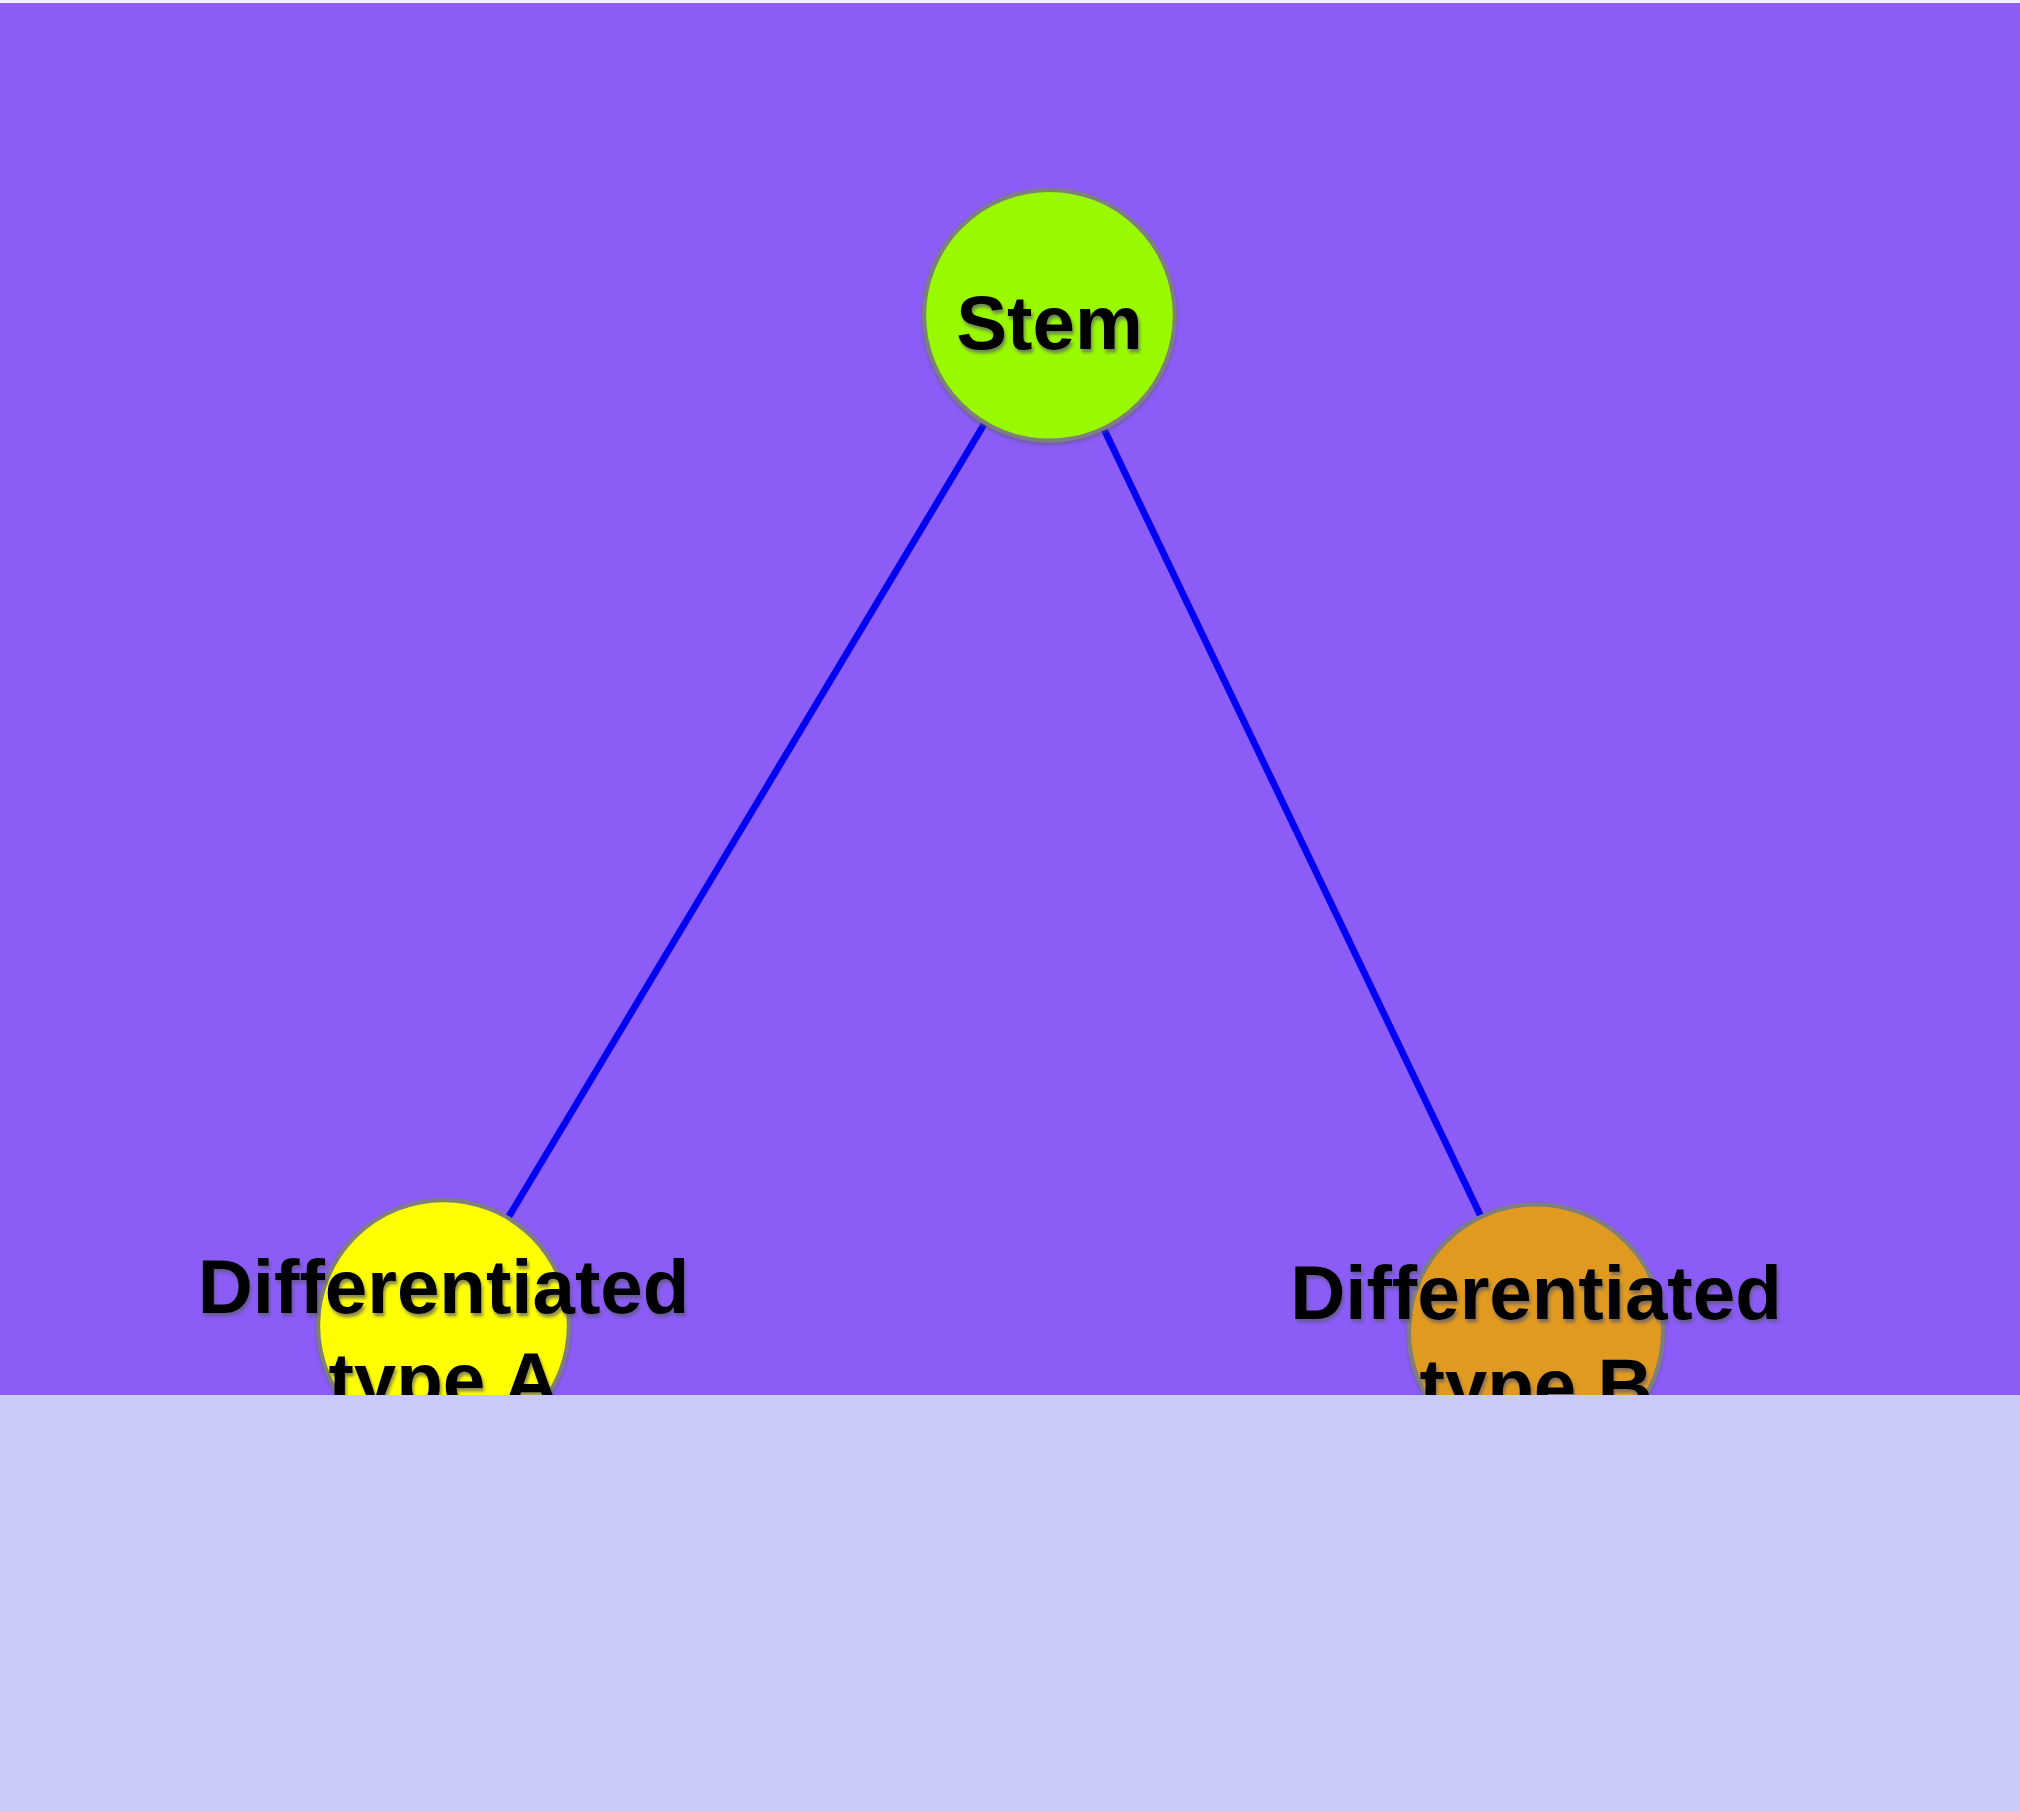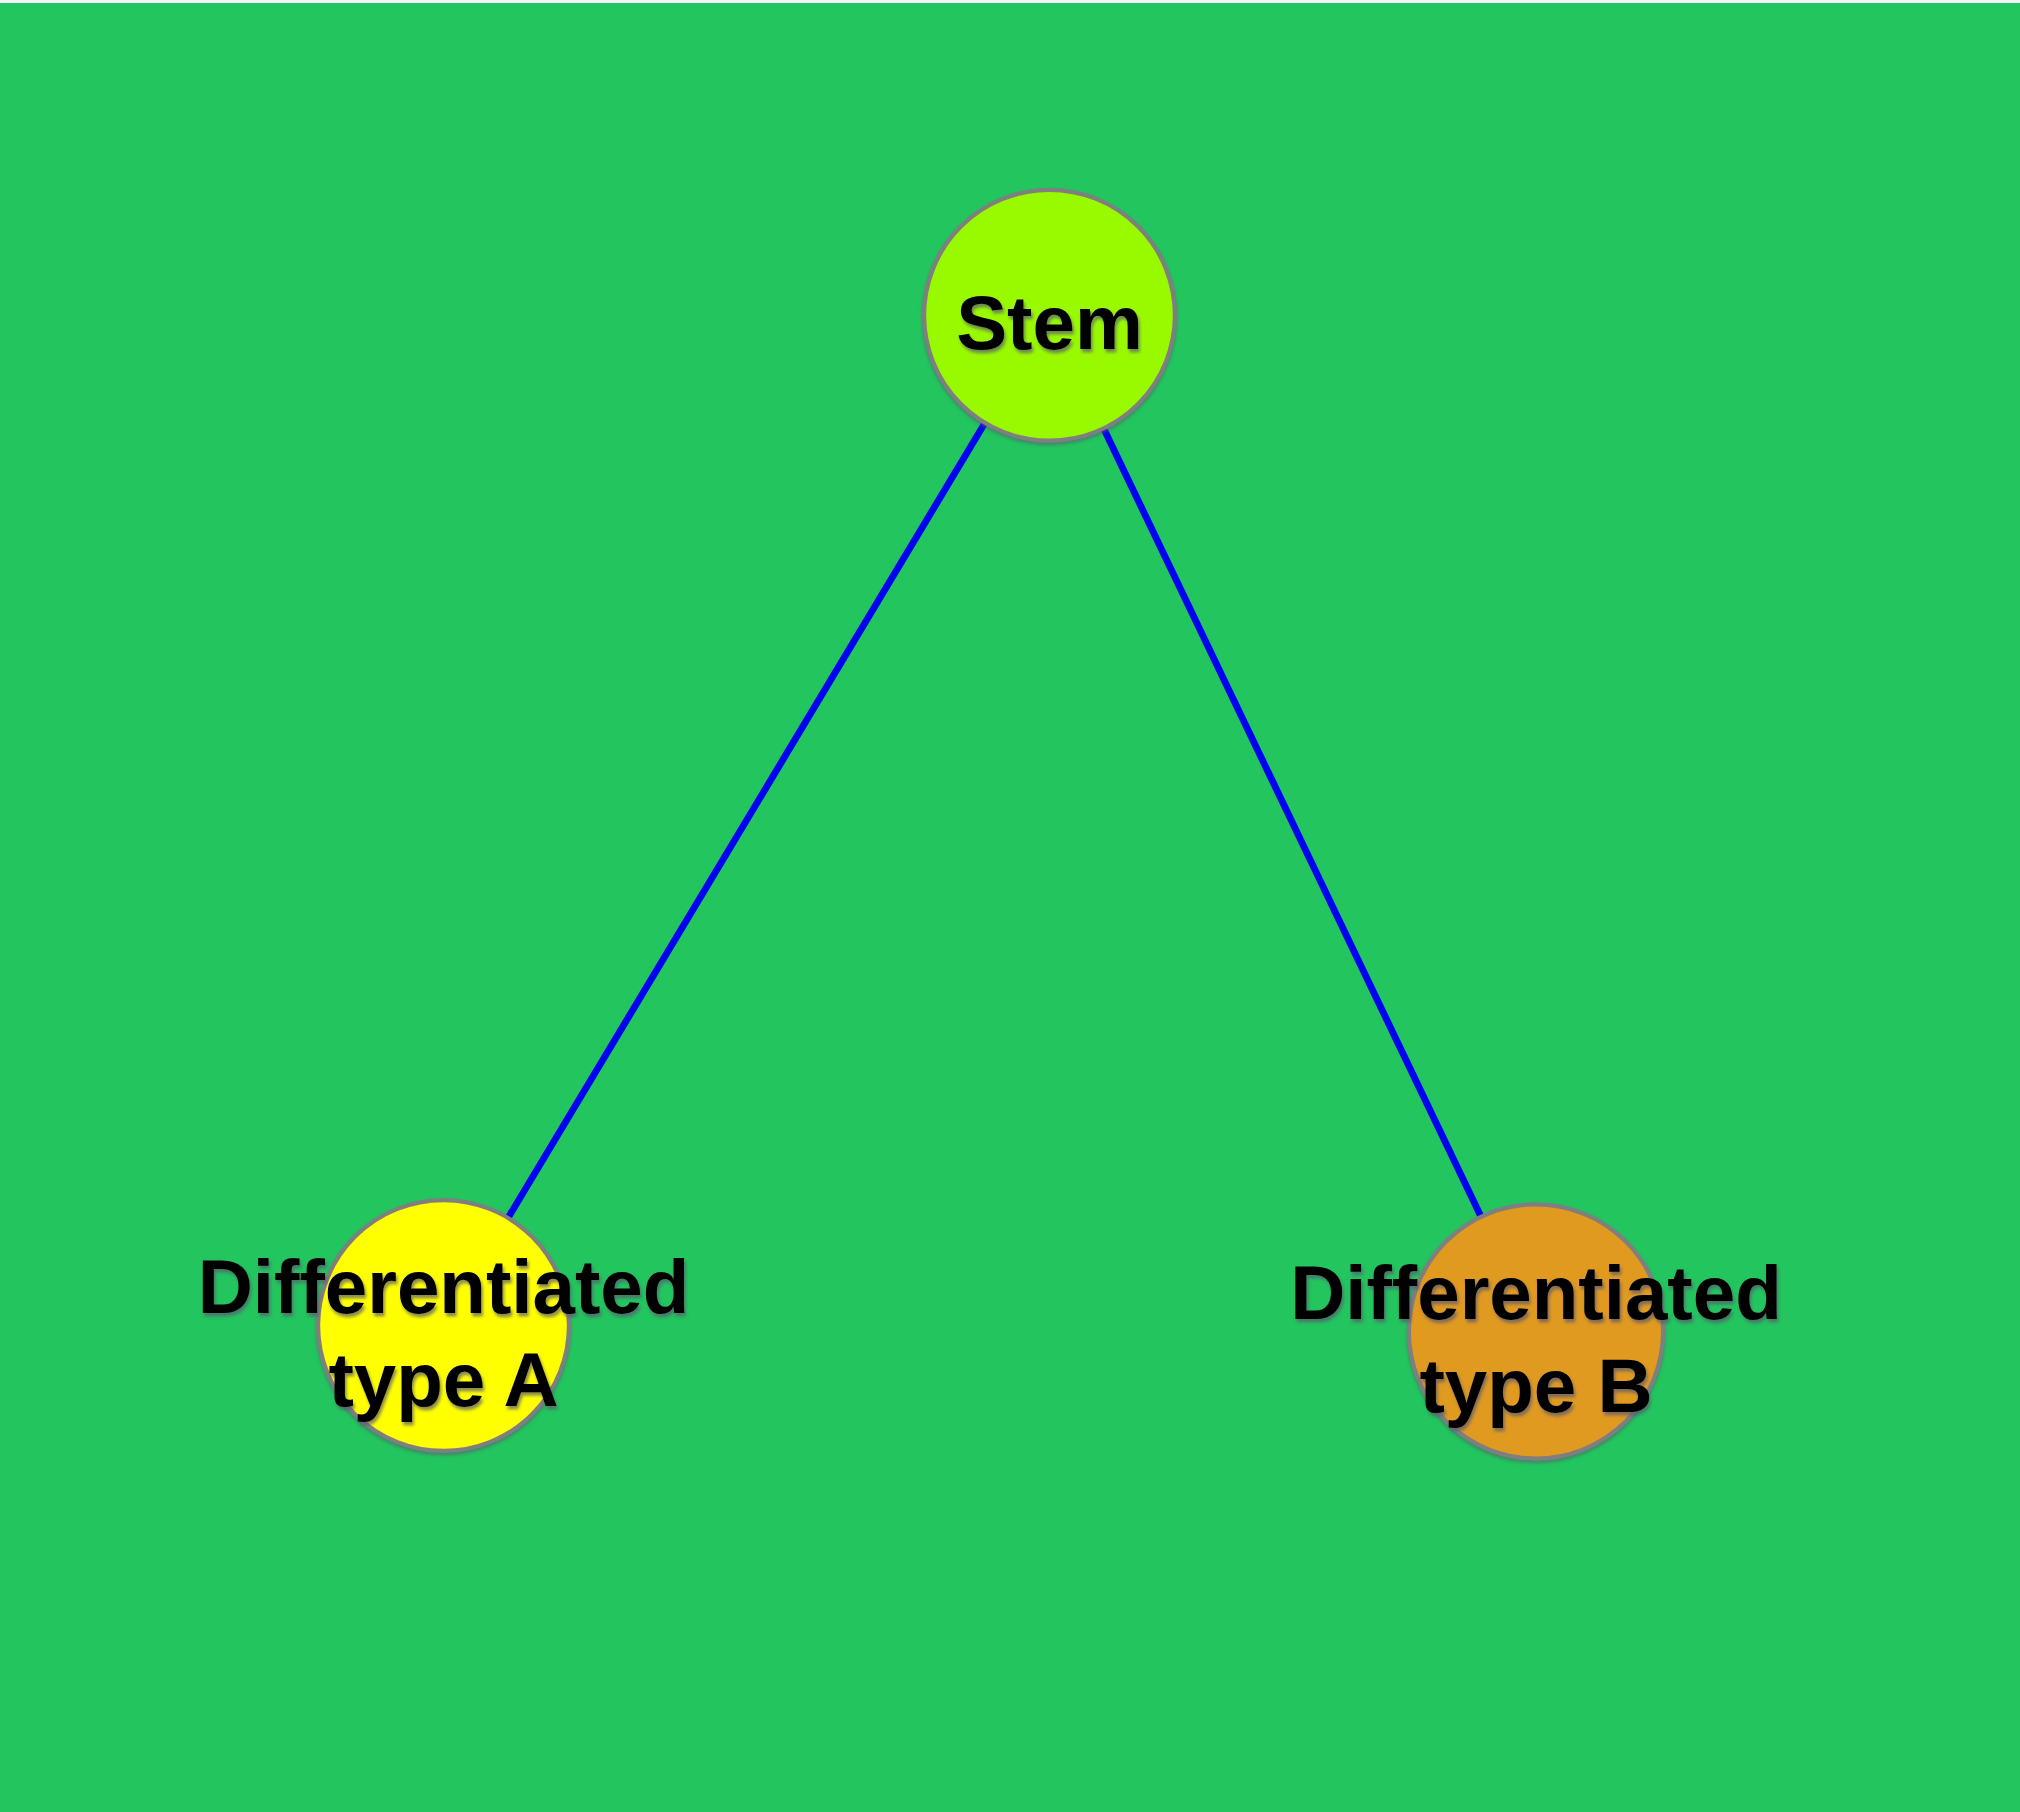--- a/index.html
+++ b/index.html
@@ -28,21 +28,21 @@
   .node-label {
     font-family: "Liberation Sans", sans-serif;
     font-weight: bold;
     font-size: 90px;
     filter: drop-shadow(2px 4px 2px rgba(90, 90, 115, 0.7));
   }
 </style>
 </head>
 <body style="background: rgb(202, 202, 250);">
 
-<div class="canvas" style="width: 2021px; height: 1812px; background: #22c55e;">
+<div class="canvas" style="width: 2021px; height: 1395px; background: #8b5cf6;">
   <svg id="diagram-svg" xmlns="http://www.w3.org/2000/svg" width="2021" height="1812" viewBox="0 0 2384 2138">
       <line x1="1238" y1="372" x2="523" y2="1564" stroke="#0000f2" stroke-width="8" class="graph-edge"></line>
       <line x1="1238" y1="372" x2="1812" y2="1571" stroke="#0000f2" stroke-width="8" class="graph-edge"></line>
       <g>
         <circle cx="1238" cy="372" r="148" fill="#99fa00" stroke="#7f7f7f" stroke-width="5" class="node-shape"></circle>
         <text x="1238" y="412" text-anchor="middle" fill="#000000" class="node-label">Stem</text>
       </g>
       <g>
         <circle cx="523" cy="1564" r="148" fill="#ffff00" stroke="#7f7f7f" stroke-width="5" class="node-shape"></circle>
         <text x="523" y="1549" text-anchor="middle" fill="#000000" class="node-label">Differentiated</text>

